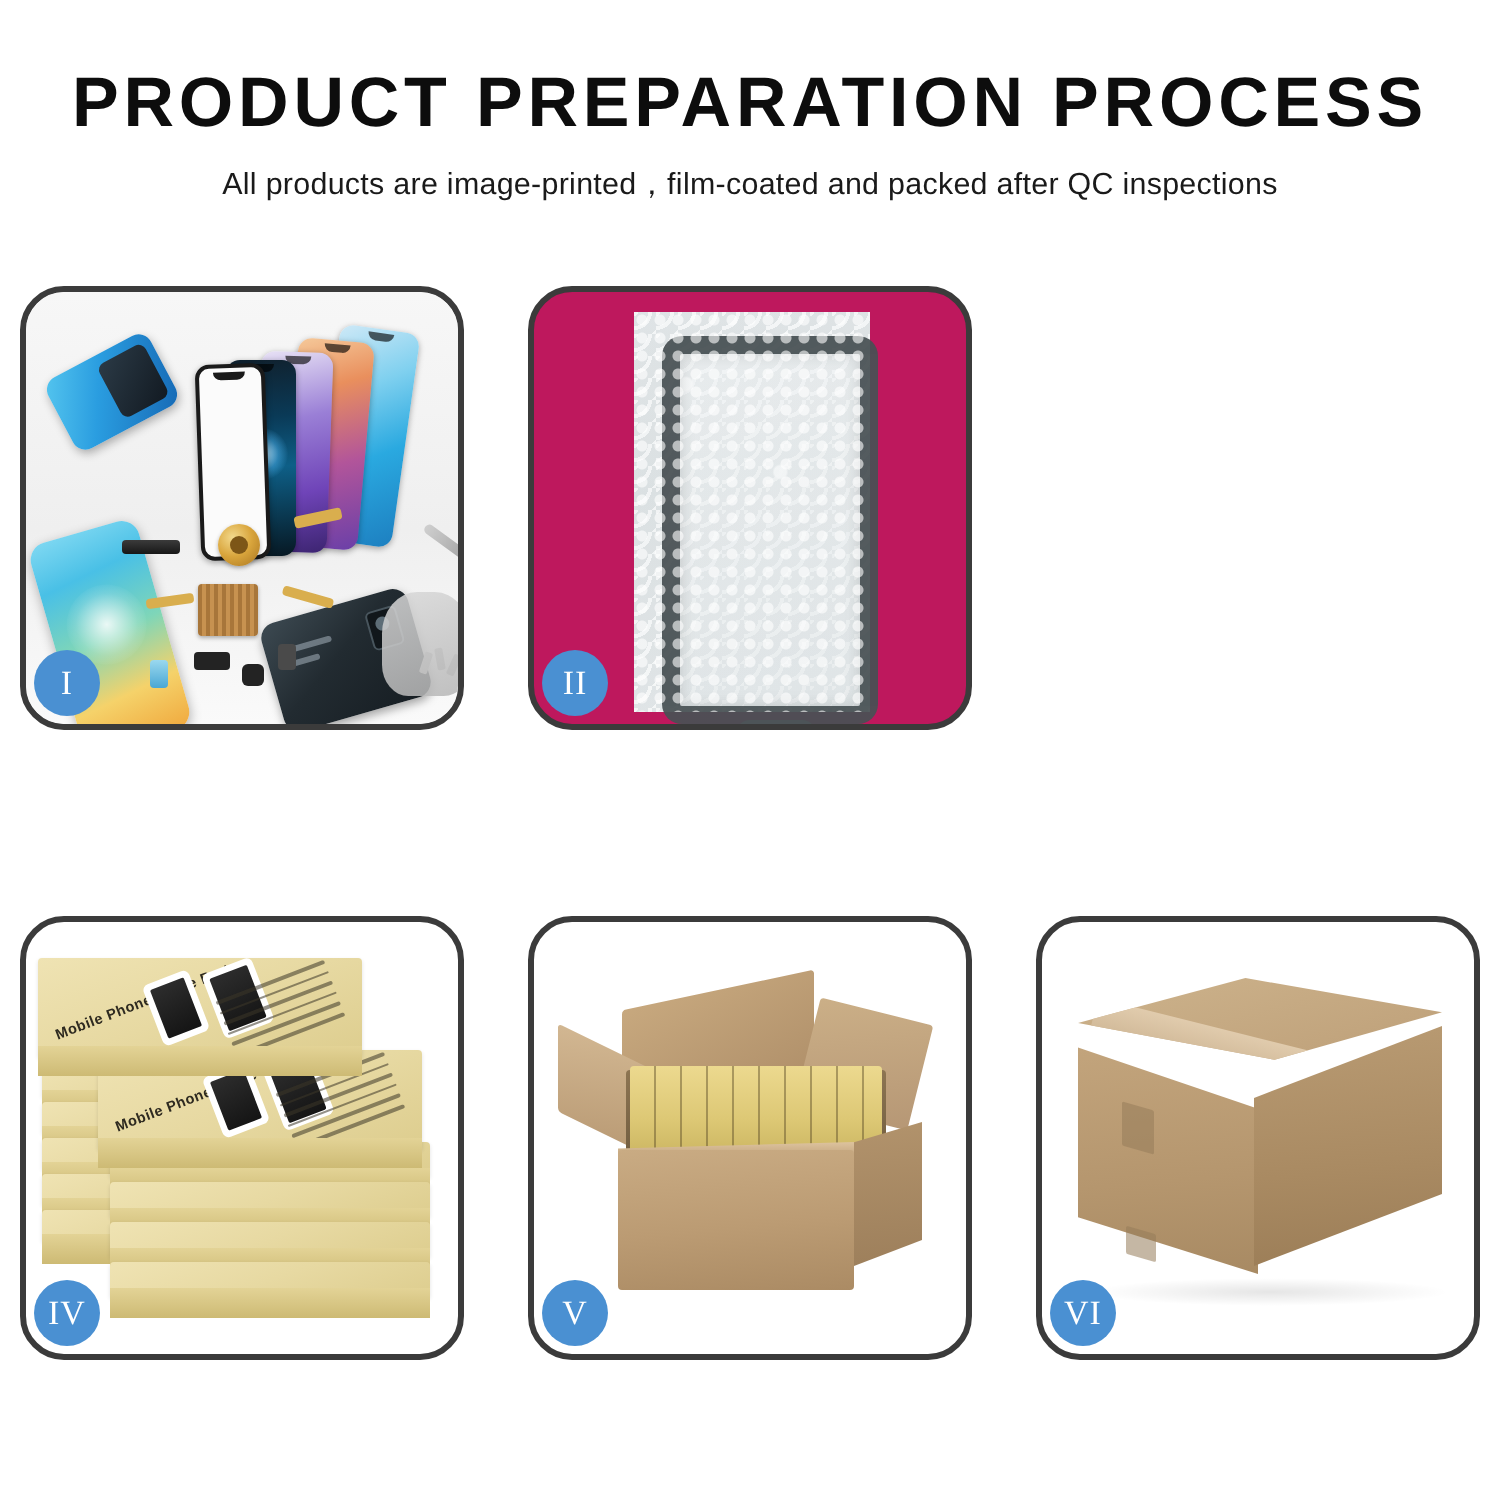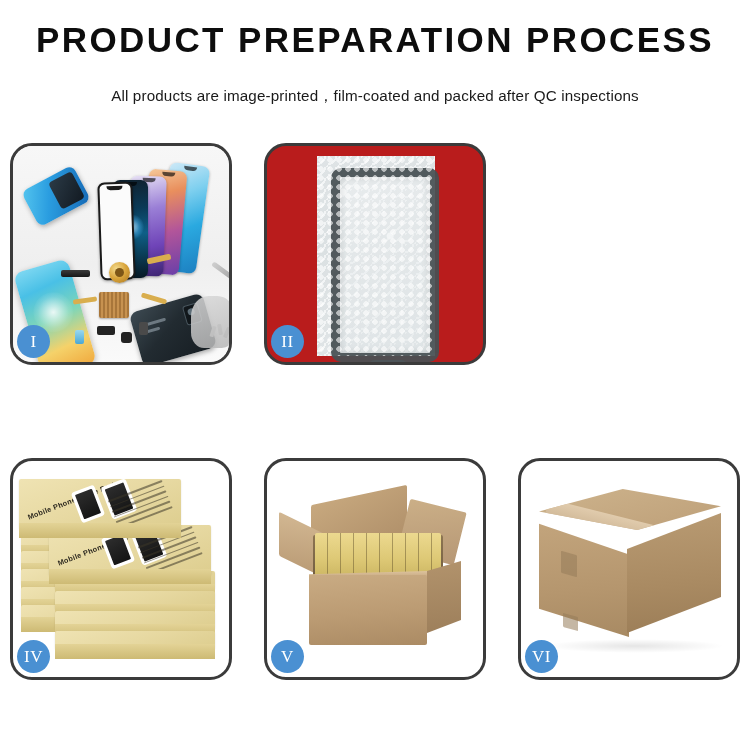--- a/index.html
+++ b/index.html
@@ -6,31 +6,31 @@
   body{
     width:750px;height:750px;
     background:#ffffff;
     font-family:"Liberation Sans","DejaVu Sans",sans-serif;
     overflow:hidden;
     position:relative;
   }
   .page{width:750px;height:750px;position:relative;}
 
   
-  .header{padding-top:22px;text-align:center;}
+  .header{padding-top:34px;text-align:center;}
   .title{
     font-size:35px;
     font-weight:bold;
     letter-spacing:2.4px;
     color:#0d0d0d;
     line-height:1.05;
     white-space:nowrap;
   }
   .subtitle{
-    margin-top:27px;
+    margin-top:11px;
     font-size:15.2px;
     font-weight:normal;
     letter-spacing:.15px;
     color:#1a1a1a;
     white-space:nowrap;
   }
 
   
   .grid{
     position:absolute;
@@ -144,21 +144,21 @@
     border-radius:3px;background:linear-gradient(90deg,#cfcfcf,#8f8f8f);}
   .screws{position:absolute;left:198px;top:178px;width:20px;height:14px;}
   .screws i{position:absolute;width:4px;height:11px;border-radius:1px;background:#b9b9b9;display:block;}
   .screws i:nth-child(1){left:0;top:2px;transform:rotate(18deg);}
   .screws i:nth-child(2){left:7px;top:0;transform:rotate(-10deg);}
   .screws i:nth-child(3){left:14px;top:3px;transform:rotate(24deg);}
   .hand{position:absolute;right:-6px;top:150px;width:44px;height:52px;border-radius:40% 40% 30% 30%;
     background:linear-gradient(160deg,#d9d9d9,#b5b5b5);opacity:.85;}
 
   
-  .p2{background:#b91c1c;padding-left:40px;}
+  .p2{background:#be185d;padding-left:40px;}
   .p2 .shot{position:absolute;left:50px;top:10px;width:118px;height:200px;
     background:
       radial-gradient(circle at 22% 18%,rgba(255,255,255,.95) 0 3px,transparent 4px),
       radial-gradient(circle at 62% 40%,rgba(255,255,255,.9) 0 3px,transparent 4px),
       repeating-radial-gradient(circle at 0 0,rgba(255,255,255,.55) 0 2px,rgba(214,220,222,.45) 2px 7px),
       linear-gradient(165deg,#e6eaec 0%,#dfe4e6 40%,#e9edee 100%);
     background-size:auto,auto,11px 11px,auto;}
   .p2 .glass{position:absolute;left:14px;top:12px;width:90px;height:176px;border-radius:10px;
     border:9px solid rgba(58,66,70,.86);
     background:linear-gradient(160deg,rgba(240,243,244,.55),rgba(222,228,230,.55));

